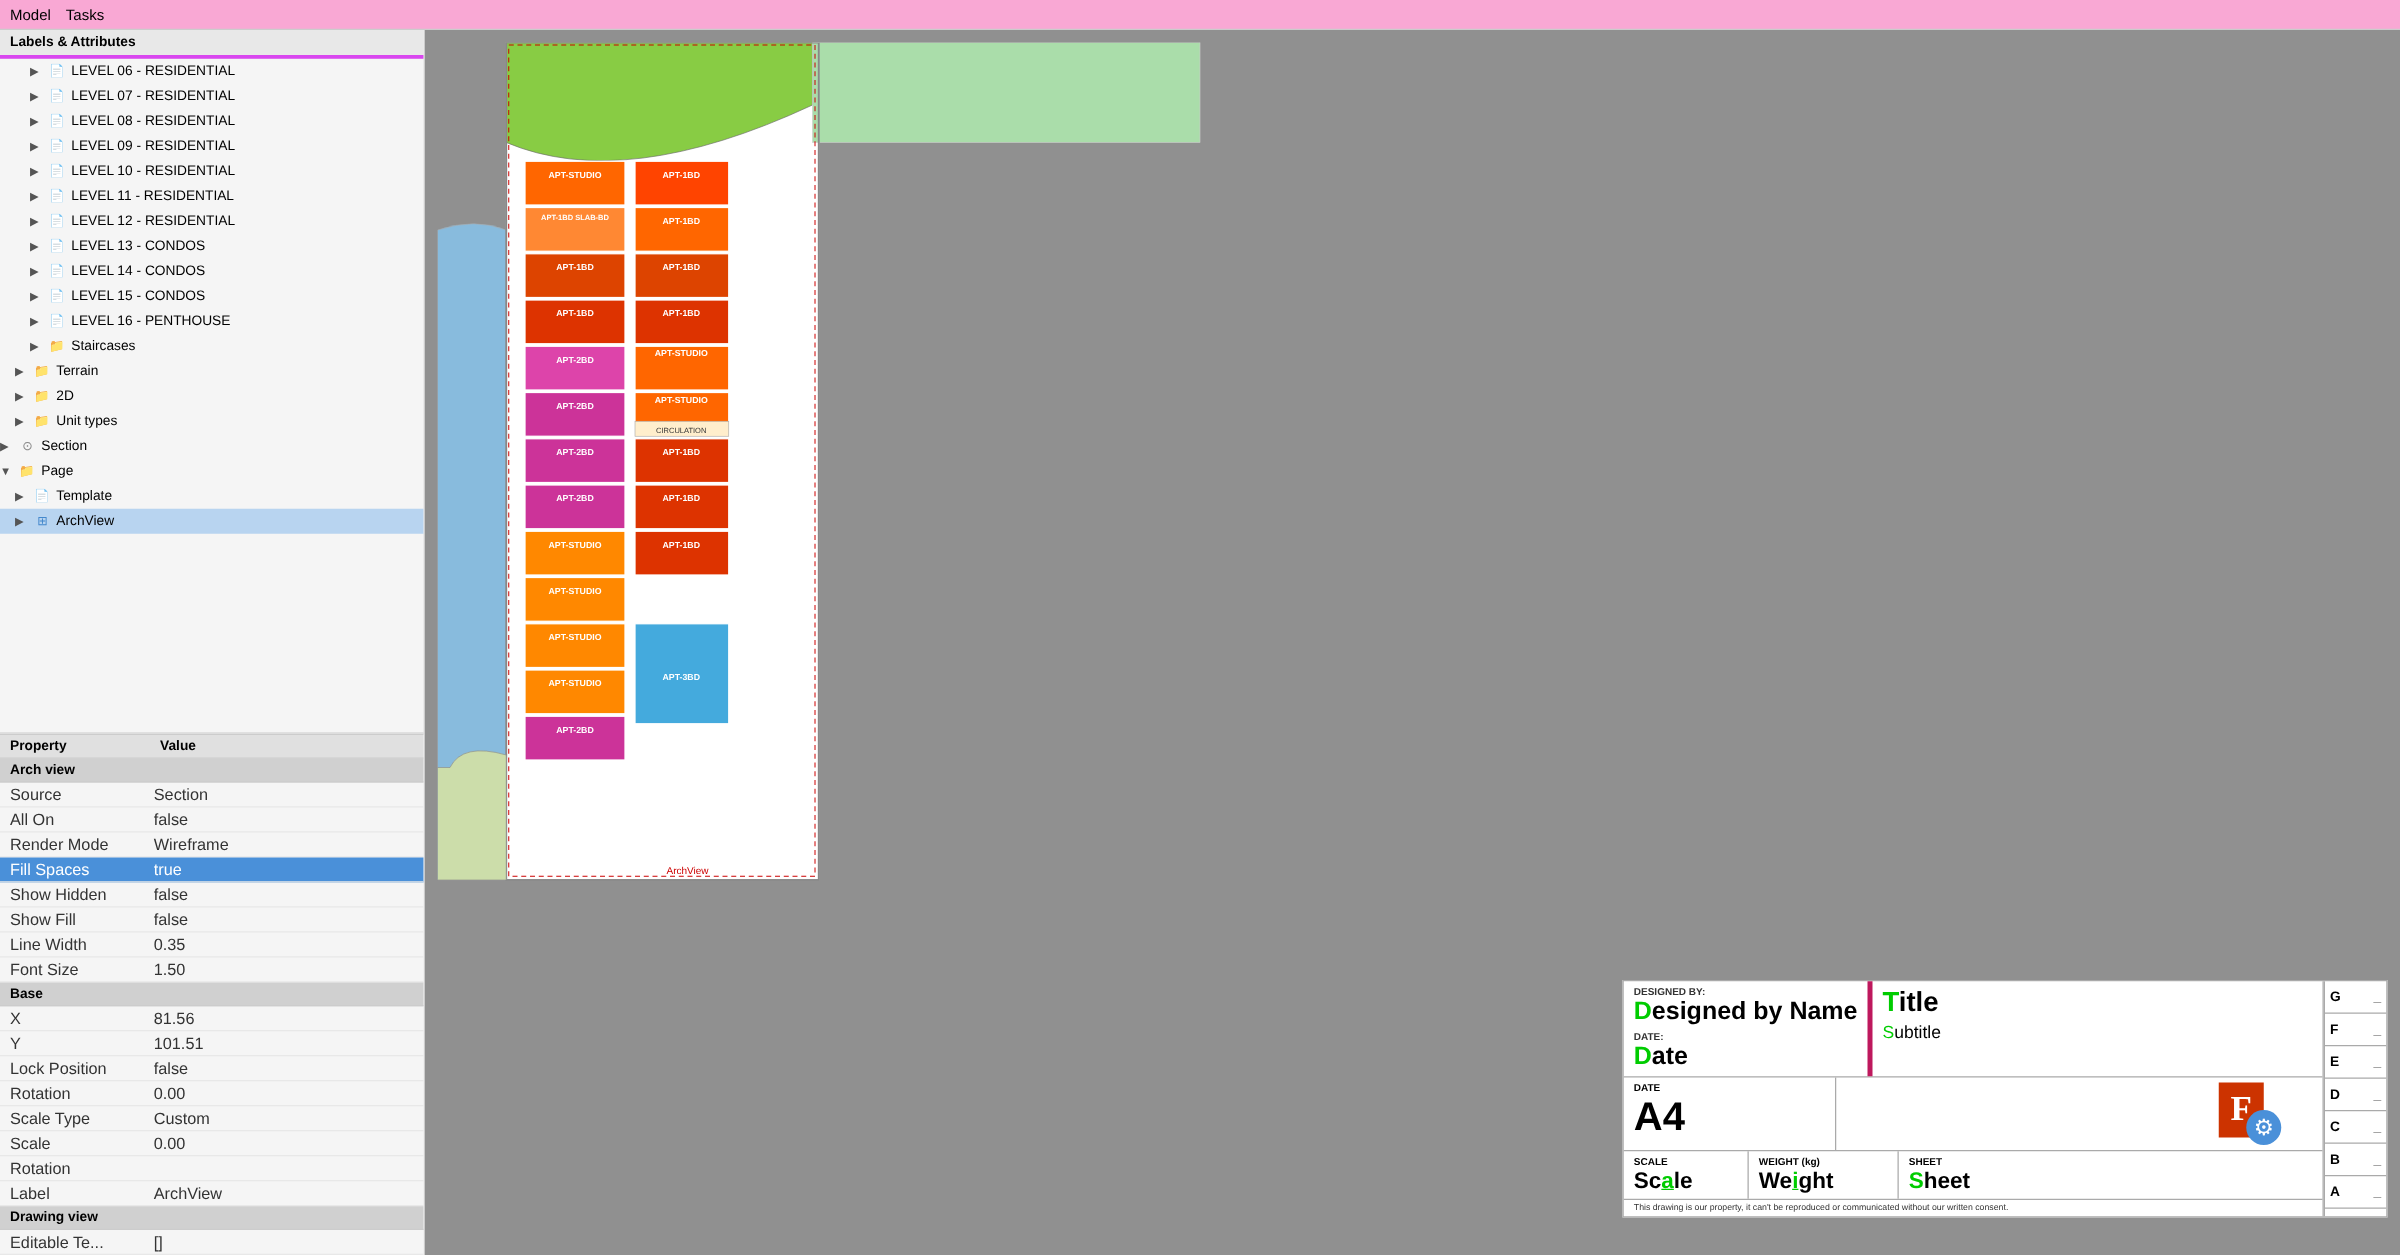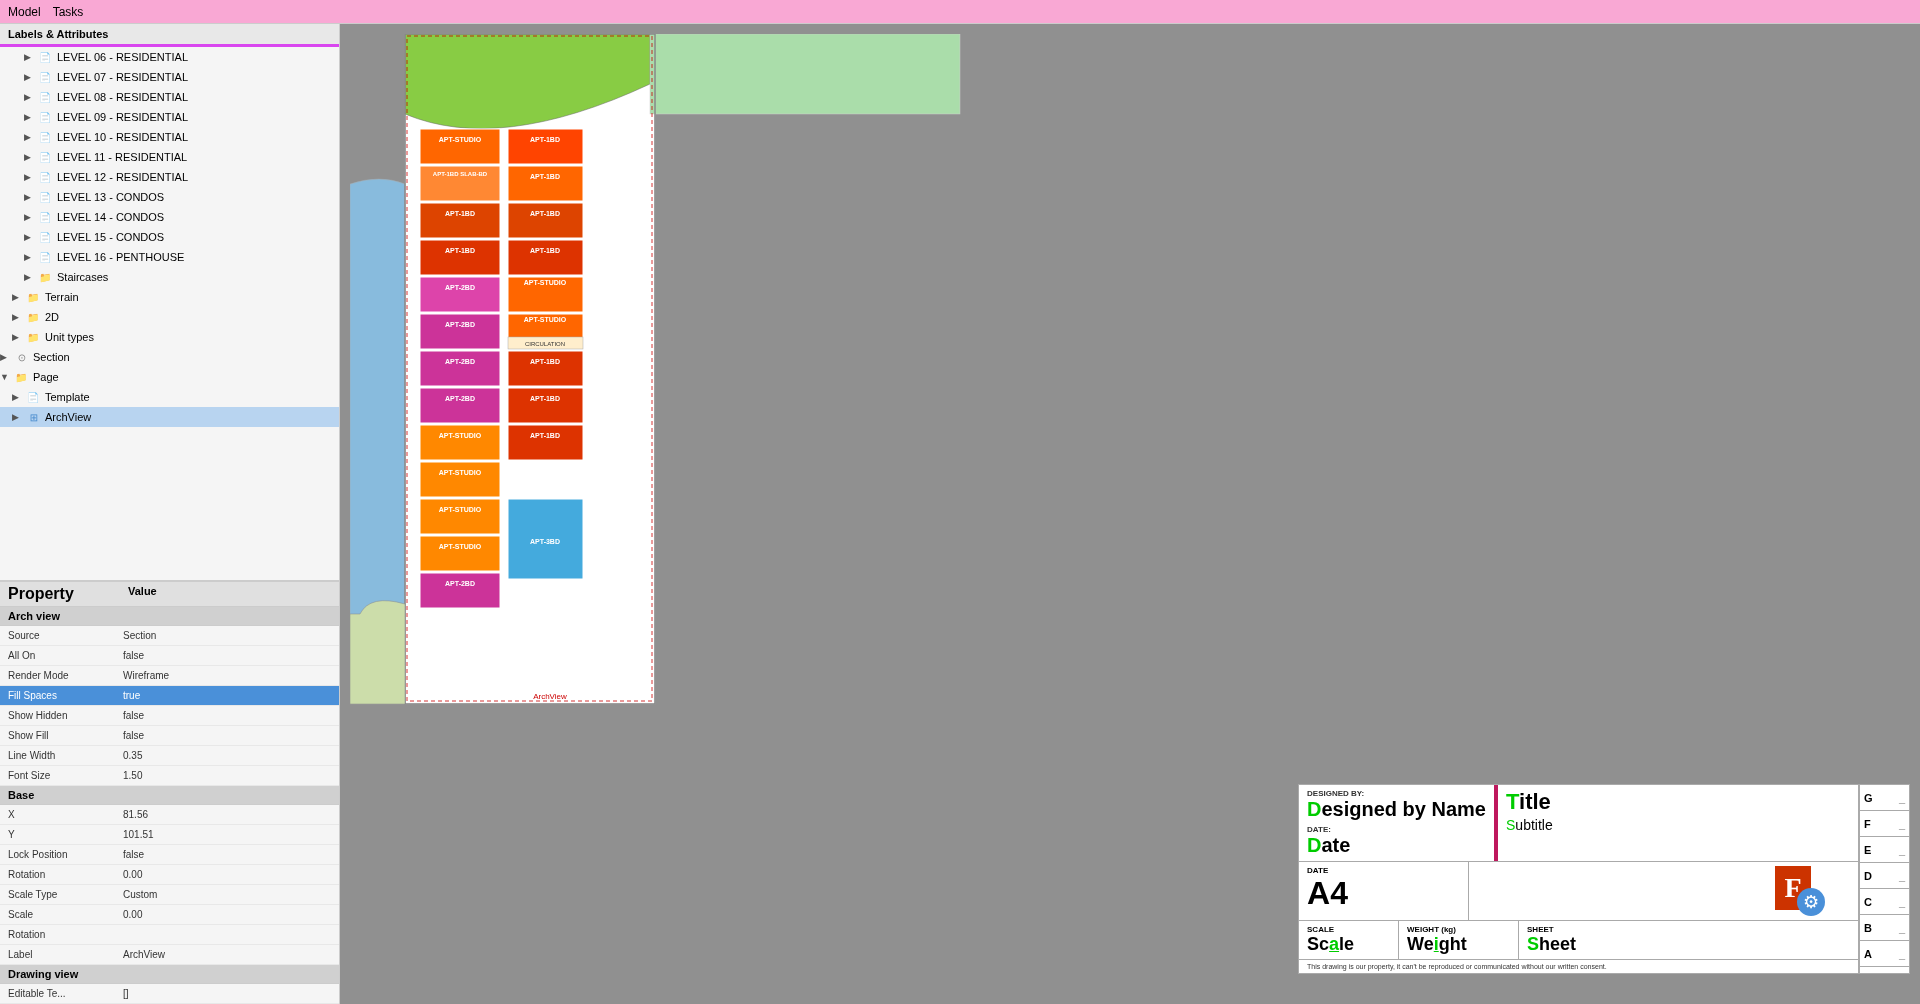--- a/index.html
+++ b/index.html
@@ -41,30 +41,30 @@
     .icon-section { color: #888; }
     .icon-archview { color: #4488cc; }
     .icon-doc { color: #88aacc; }
 
     
     .props-section { overflow-y: auto; background: #f5f5f5; }
     .props-header-row {
       display: flex; background: #e0e0e0; border-bottom: 1px solid #ccc; border-top: 1px solid #ccc;
       padding: 3px 8px;
     }
-    .props-col-label { width: 120px; font-weight: bold; font-size: 16px; }
+    .props-col-label { width: 120px; font-weight: bold; font-size: 11px; }
     .props-col-value { font-weight: bold; font-size: 11px; }
 
     .props-group-header {
       background: #d0d0d0; padding: 3px 8px; font-weight: bold; font-size: 11px;
       border-bottom: 1px solid #ccc;
     }
     .props-row {
-      display: flex; align-items: center; padding: 2px 8px; border-bottom: 1px solid #e8e8e8;
-      font-size: 10px; min-height: 20px;
+      display: flex; padding: 2px 8px; border-bottom: 1px solid #e8e8e8;
+      font-size: 13px; min-height: 20px;
     }
     .props-row.highlight { background: #4a90d9; color: white; }
     .props-row .prop-name { width: 115px; color: #333; }
     .props-row.highlight .prop-name { color: white; }
     .props-row .prop-value { color: #333; }
     .props-row.highlight .prop-value { color: white; }
 
     
     .canvas-area {
       flex: 1; background: #888; overflow: hidden; position: relative; display: flex; align-items: flex-start; justify-content: flex-start;

